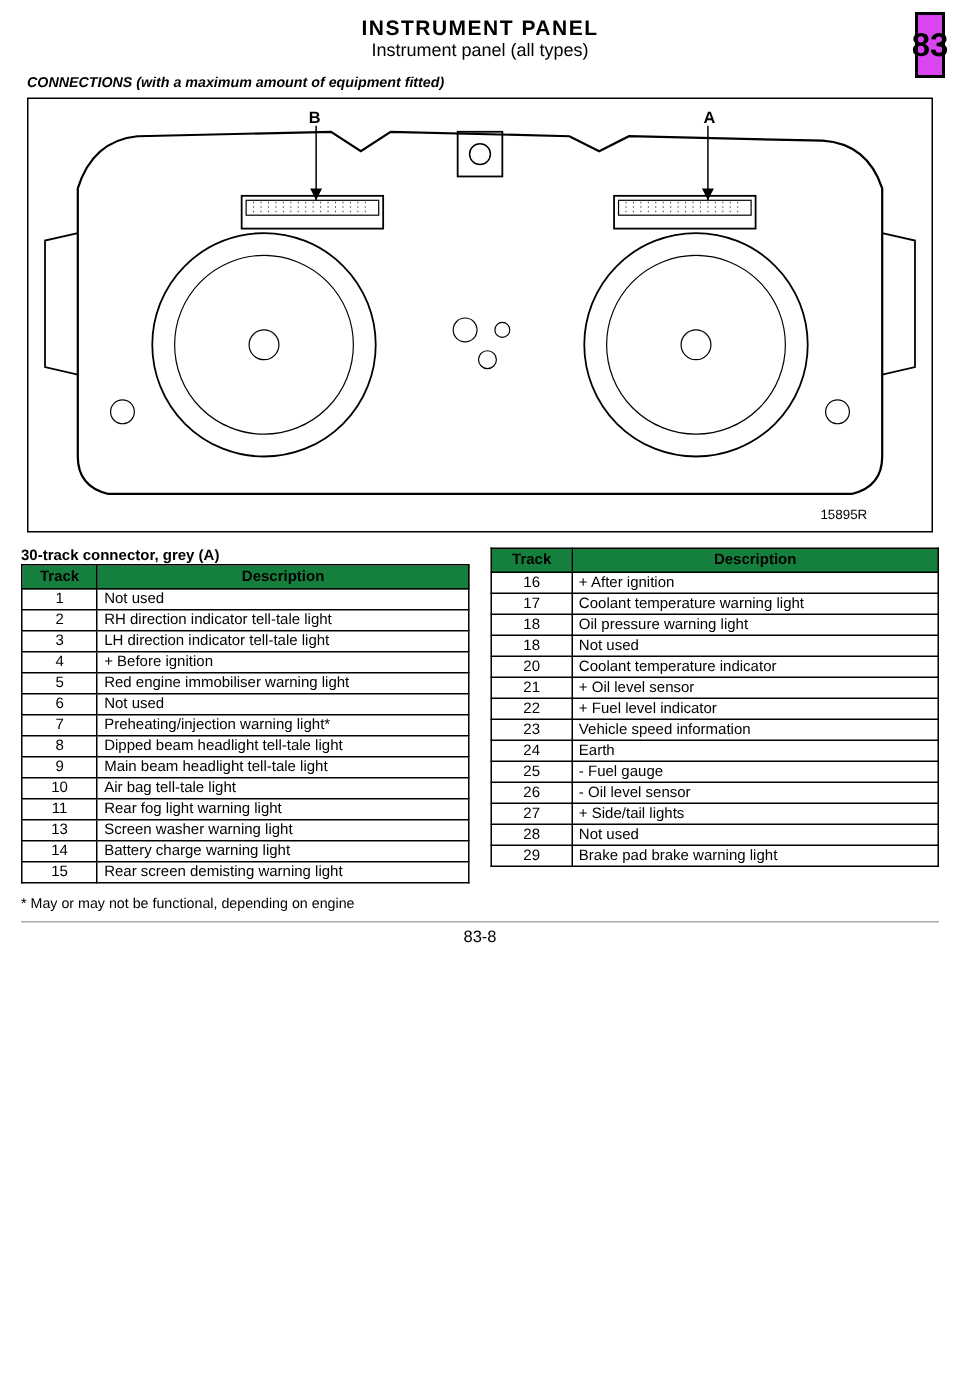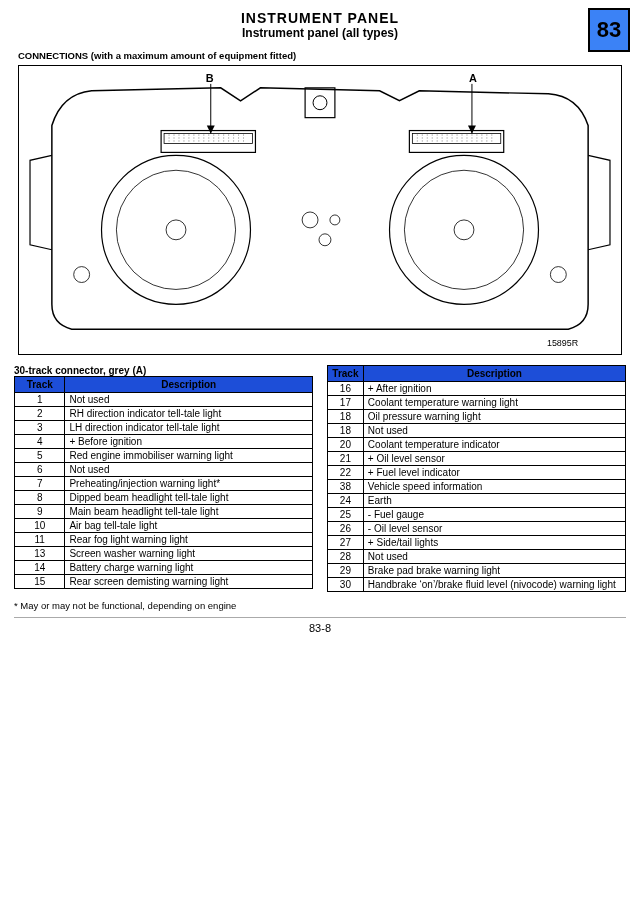--- a/index.html
+++ b/index.html
@@ -18,45 +18,46 @@
       padding: 10px 0 4px 0;
       position: relative;
     }
     .header-title {
       font-size: 14px;
       font-weight: bold;
       letter-spacing: 1px;
     }
     .header-subtitle {
       font-size: 12px;
-      font-weight: bold;
+      font-weight: normal;
     }
     .page-badge {
       position: absolute;
       top: 8px;
       right: 10px;
-      width: 42px;
+      width: 20px;
       height: 44px;
-      background: #3b82f6;
+      background: #d946ef;
       border: 2px solid #000;
       display: flex;
       align-items: center;
       justify-content: center;
       font-size: 22px;
       font-weight: bold;
     }
 
     
     .diagram-section {
       padding: 6px 18px 4px 18px;
     }
     .connections-label {
       font-size: 9.5px;
       font-weight: bold;
       margin-bottom: 4px;
+      font-style: italic;
     }
     .diagram-box {
       border: 1px solid #000;
       width: 100%;
       height: 290px;
       position: relative;
       overflow: hidden;
       background: #fff;
     }
     
@@ -84,21 +85,21 @@
     .conn-table {
       width: 100%;
       border-collapse: collapse;
       font-size: 10px;
     }
     .conn-table th {
       border: 1px solid #000;
       padding: 2px 4px;
       text-align: center;
       font-weight: bold;
-      background: #1d4ed8;
+      background: #15803d;
     }
     .conn-table td {
       border: 1px solid #000;
       padding: 1px 4px;
       vertical-align: top;
     }
     .conn-table td.track-col {
       text-align: center;
       white-space: nowrap;
     }
@@ -316,21 +317,21 @@
           </tr>
           <tr>
             <td class="track-col">21</td>
             <td class="desc-col">+ Oil level sensor</td>
           </tr>
           <tr>
             <td class="track-col">22</td>
             <td class="desc-col">+ Fuel level indicator</td>
           </tr>
           <tr>
-            <td class="track-col">38</td>
+            <td class="track-col">23</td>
             <td class="desc-col">Vehicle speed information</td>
           </tr>
           <tr>
             <td class="track-col">24</td>
             <td class="desc-col">Earth</td>
           </tr>
           <tr>
             <td class="track-col">25</td>
             <td class="desc-col">- Fuel gauge</td>
           </tr>
@@ -342,24 +343,20 @@
             <td class="track-col">27</td>
             <td class="desc-col">+ Side/tail lights</td>
           </tr>
           <tr>
             <td class="track-col">28</td>
             <td class="desc-col">Not used</td>
           </tr>
           <tr>
             <td class="track-col">29</td>
             <td class="desc-col">Brake pad brake warning light</td>
-          </tr>
-          <tr>
-            <td class="track-col">30</td>
-            <td class="desc-col">Handbrake ‘on’/brake fluid level (nivocode) warning light</td>
           </tr>
         </tbody>
     </table>
   </div>
 </div>
 
 <div class="footer-note">
   <span>* </span><span>May or may not be functional, depending on engine</span>
 </div>
 <div class="page-number">83-8</div>

